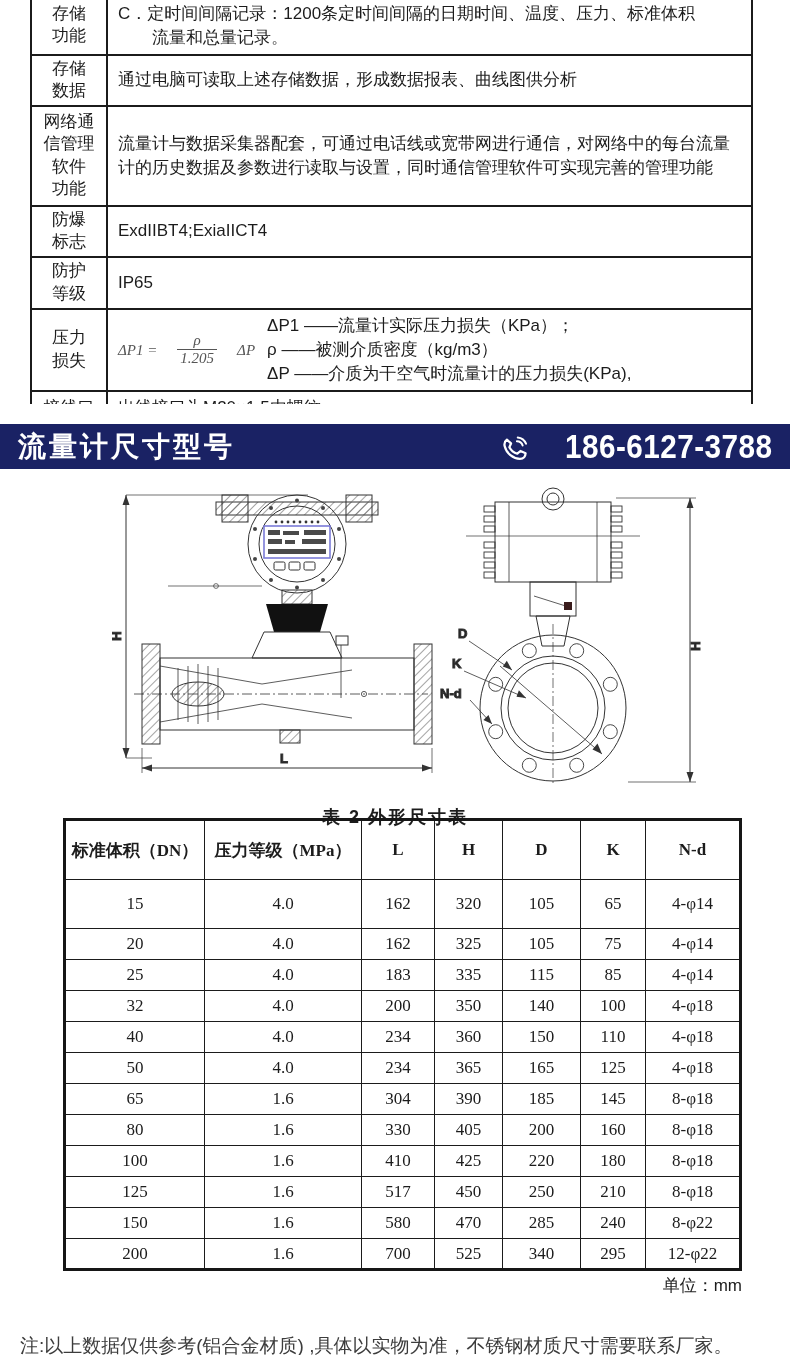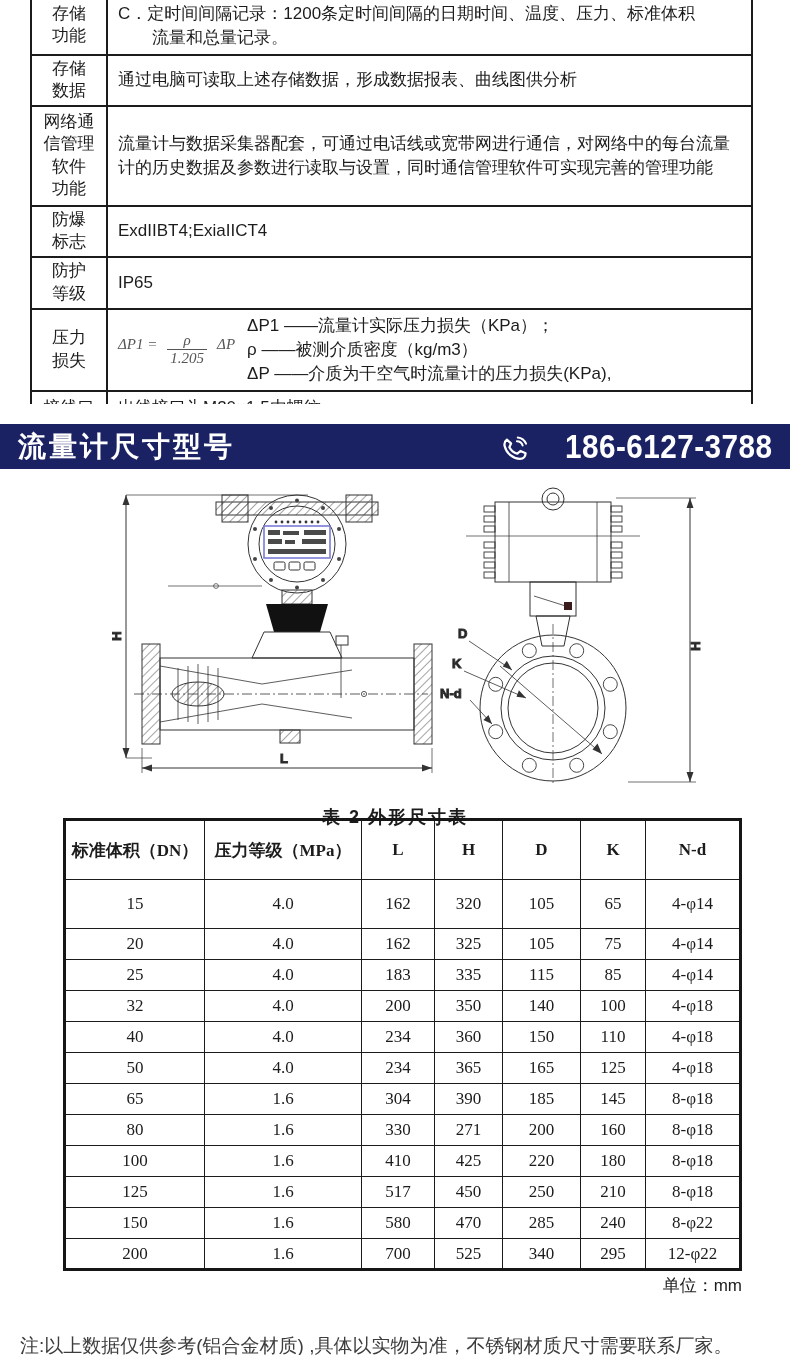--- a/index.html
+++ b/index.html
@@ -8,21 +8,21 @@
 
   
   .spec-clip{position:absolute;left:0;top:0;width:790px;height:404px;overflow:hidden;}
   table.spec{position:absolute;left:30px;top:-28px;width:723px;border-collapse:collapse;table-layout:fixed;}
   .spec th,.spec td{border:2px solid #1b1b1b;}
   .spec th{width:70px;text-align:center;font-weight:normal;font-size:17px;line-height:1.32;
            white-space:pre-line;padding:2px;}
   .spec td{font-size:17px;line-height:24px;padding:4px 10px;vertical-align:middle;}
   .spec td.prewrap{white-space:pre-wrap;}
   .ploss{display:flex;align-items:center;gap:12px;}
-  .formula{display:inline-flex;gap:10px;color:#555;flex:0 0 auto;
+  .formula{display:inline-flex;align-items:center;gap:20px;color:#555;flex:0 0 auto;
            font-family:"Liberation Serif",serif;font-style:italic;font-size:15px;}
   .frac{display:inline-flex;flex-direction:column;align-items:center;line-height:1.15;}
   .frac .den{border-top:1.5px solid #555;padding:0 3px;}
   .plines{white-space:pre-line;line-height:24px;}
 
   
   .banner{position:absolute;left:0;top:424px;width:790px;height:45px;display:flex;align-items:center;
           justify-content:space-between;padding:0 18px;box-sizing:border-box;}
   .banner-title{color:#fff;font-size:28px;font-weight:600;letter-spacing:3px;}
   .banner-phone{display:flex;align-items:flex-end;gap:10px;}
@@ -375,21 +375,21 @@
         <td>304</td>
         <td>390</td>
         <td>185</td>
         <td>145</td>
         <td>8-φ18</td>
       </tr>
         <tr>
         <td>80</td>
         <td>1.6</td>
         <td>330</td>
-        <td>271</td>
+        <td>405</td>
         <td>200</td>
         <td>160</td>
         <td>8-φ18</td>
       </tr>
         <tr>
         <td>100</td>
         <td>1.6</td>
         <td>410</td>
         <td>425</td>
         <td>220</td>

